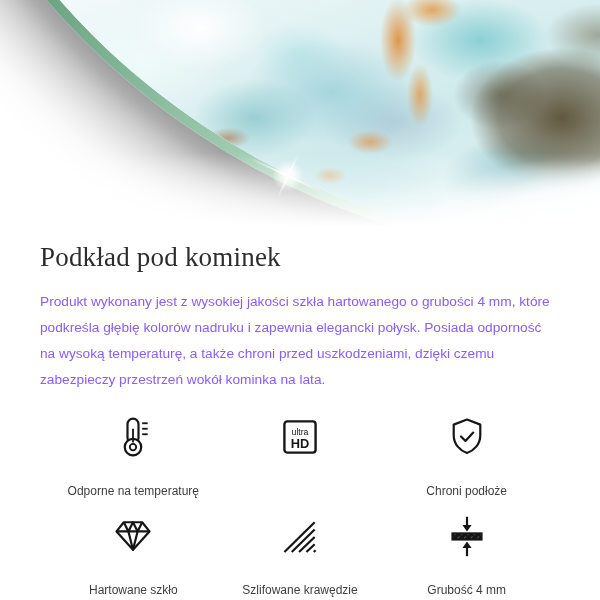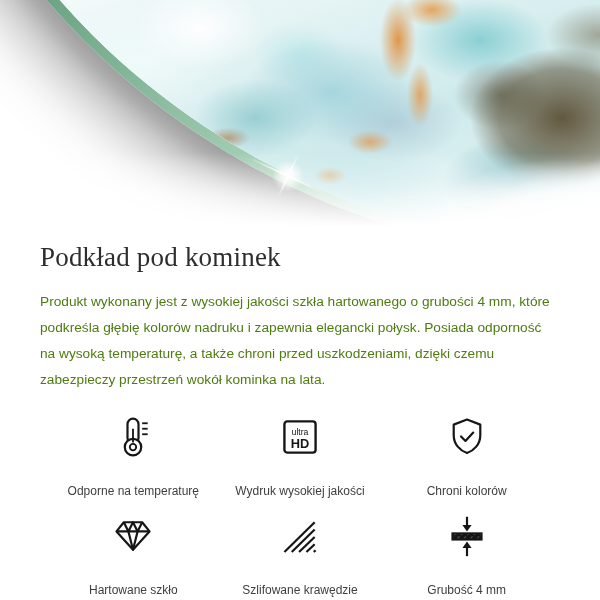--- a/index.html
+++ b/index.html
@@ -44,21 +44,21 @@
     background:linear-gradient(90deg, rgba(255,255,255,0), #fff 45%, #fff 55%, rgba(255,255,255,0));}
   .sparkle .ray2{position:absolute;left:-24px;top:-1px;width:48px;height:2px;transform:rotate(-65deg);
     background:linear-gradient(90deg, rgba(255,255,255,0), #fff 45%, #fff 55%, rgba(255,255,255,0));}
   .photo-fade{position:absolute;left:0;bottom:0;width:100%;height:80px;
     background:linear-gradient(180deg, rgba(255,255,255,0) 0%, rgba(255,255,255,.65) 55%, #fff 92%);}
 
   
   .content{padding:0 40px;}
   .title{font-family:"Liberation Serif", serif;font-weight:400;color:#2d2d2d;
     font-size:27px;line-height:35px;margin:7px 0 0;letter-spacing:.2px;}
-  .desc{margin:14px 0 0;font-size:13.7px;line-height:26px;color:#4d7c0f;max-width:525px;}
+  .desc{margin:14px 0 0;font-size:13.7px;line-height:26px;color:#8b5cf6;max-width:525px;}
 
   
   .features{margin-top:21px;padding:0 10px;display:grid;grid-template-columns:repeat(3,1fr);
     row-gap:15px;justify-items:center;}
   .feature{display:flex;flex-direction:column;align-items:center;}
   .feature .icon-box{height:46px;display:flex;align-items:center;justify-content:center;}
   .feature .label{margin-top:24px;font-size:12px;color:#3e3e3e;white-space:nowrap;}
   .icon{stroke:#161616;fill:none;stroke-width:2.4;}
   .svgtext{font-family:"Liberation Sans", sans-serif;fill:#161616;stroke:none;}
 </style>
@@ -104,31 +104,30 @@
       </div>
 
       <div class="feature">
         <div class="icon-box">
           <svg class="icon" width="44" height="44" viewBox="0 0 48 48">
             <rect x="7" y="7" width="34" height="34" rx="3" stroke-width="2.6"></rect>
             <text x="24" y="22" text-anchor="middle" class="svgtext" font-size="9.5">ultra</text>
             <text x="24" y="36" text-anchor="middle" class="svgtext" font-size="14" font-weight="bold">HD</text>
           </svg>
         </div>
-        <div class="label">Wydruk wysokiej jakości</div>
       </div>
 
       <div class="feature">
         <div class="icon-box">
           <svg class="icon" width="44" height="44" viewBox="0 0 48 48" stroke-linejoin="round" stroke-linecap="round">
             <path d="M24 5 L38.5 10.5 V22 C38.5 32 31.5 38.8 24 41.5 C16.5 38.8 9.5 32 9.5 22 V10.5 Z" stroke-width="2.4"></path>
             <path d="M17.5 23.5 L22.3 28.3 L30.8 19.2" stroke-width="2.4"></path>
           </svg>
         </div>
-        <div class="label">Chroni kolorów</div>
+        <div class="label">Chroni podłoże</div>
       </div>
 
       <div class="feature">
         <div class="icon-box">
           <svg class="icon" width="46" height="44" viewBox="0 0 48 48" stroke-linejoin="round" stroke-width="2.2">
             <path d="M6 19 L14 9 H34 L42 19 L24 39 Z"></path>
             <path d="M6 19 H42"></path>
             <path d="M14 9 L19 19 L24 9 L29 19 L34 9"></path>
             <path d="M19 19 L24 39 L29 19"></path>
           </svg>

